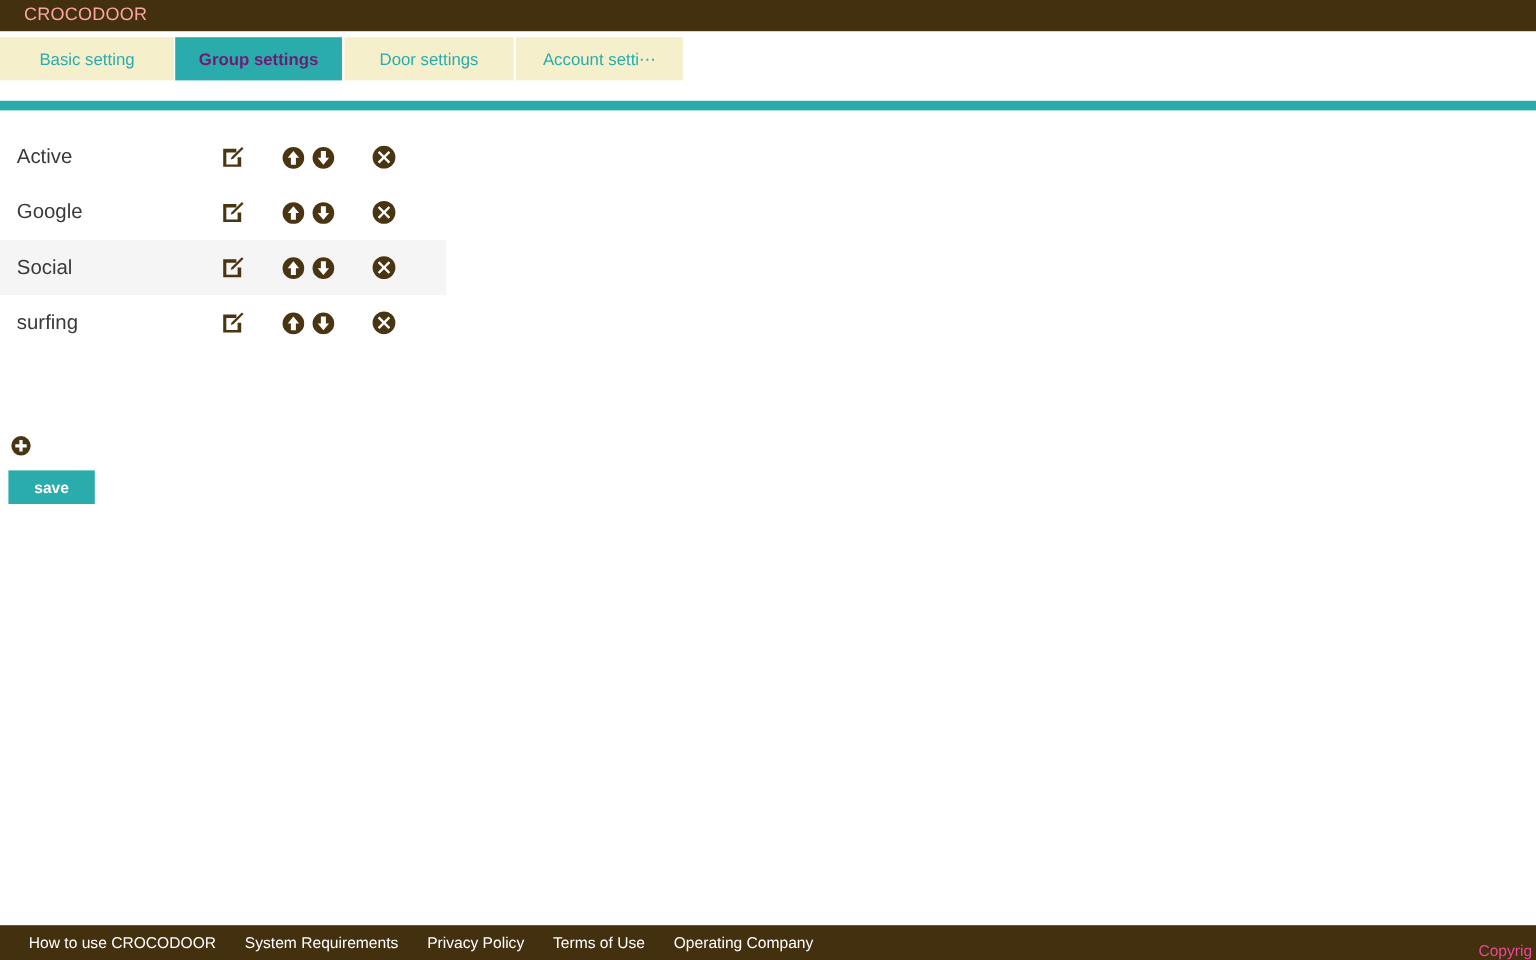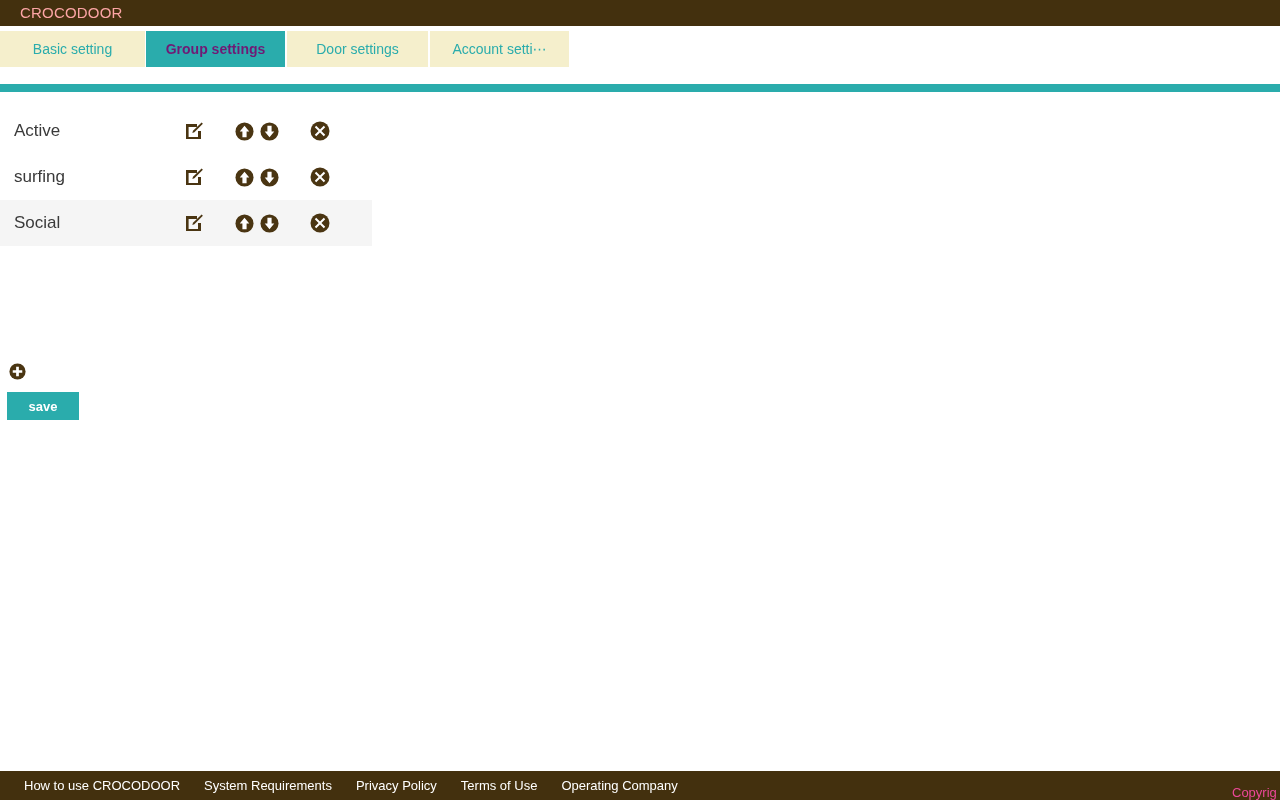--- a/index.html
+++ b/index.html
@@ -180,51 +180,78 @@
       </div>
       <div class="icon-btn ic-del">
         <svg width="20" height="20" viewBox="0 0 20 20">
           <circle cx="10" cy="10" r="9.5" fill="#4a3512"></circle>
           <path d="M6.2 4.8 L10 8.6 L13.8 4.8 L15.2 6.2 L11.4 10 L15.2 13.8 L13.8 15.2 L10 11.4 L6.2 15.2 L4.8 13.8 L8.6 10 L4.8 6.2 Z" fill="#ffffff"></path>
         </svg>
       </div>
     </div>
 
 
+    <div class="grow">
+      <div class="gname">Google</div>
+      <div class="icon-btn ic-edit">
+        <svg width="20" height="20" viewBox="0 0 20 20">
+          <path d="M2 3 H13 V6 H4.6 V16 H14 V10 H17 V18 H2 Z" fill="#4a3512"></path>
+          <path d="M17.6 1.4 L18.9 2.7 L10.4 11.2 L8.3 11.9 L9 9.8 Z" fill="#4a3512"></path>
+        </svg>
+      </div>
+      <div class="icon-btn ic-up">
+        <svg width="19" height="19" viewBox="0 0 20 20">
+          <circle cx="10" cy="10" r="9.5" fill="#4a3512"></circle>
+          <path d="M10 4 L15 10 H12.2 V16 H7.8 V10 H5 Z" fill="#ffffff"></path>
+        </svg>
+      </div>
+      <div class="icon-btn ic-down">
+        <svg width="19" height="19" viewBox="0 0 20 20">
+          <circle cx="10" cy="10" r="9.5" fill="#4a3512"></circle>
+          <path d="M10 16 L5 10 H7.8 V4 H12.2 V10 H15 Z" fill="#ffffff"></path>
+        </svg>
+      </div>
+      <div class="icon-btn ic-del">
+        <svg width="20" height="20" viewBox="0 0 20 20">
+          <circle cx="10" cy="10" r="9.5" fill="#4a3512"></circle>
+          <path d="M6.2 4.8 L10 8.6 L13.8 4.8 L15.2 6.2 L11.4 10 L15.2 13.8 L13.8 15.2 L10 11.4 L6.2 15.2 L4.8 13.8 L8.6 10 L4.8 6.2 Z" fill="#ffffff"></path>
+        </svg>
+      </div>
+    </div>
+
+    <div class="grow alt">
+      <div class="gname">Social</div>
+      <div class="icon-btn ic-edit">
+        <svg width="20" height="20" viewBox="0 0 20 20">
+          <path d="M2 3 H13 V6 H4.6 V16 H14 V10 H17 V18 H2 Z" fill="#4a3512"></path>
+          <path d="M17.6 1.4 L18.9 2.7 L10.4 11.2 L8.3 11.9 L9 9.8 Z" fill="#4a3512"></path>
+        </svg>
+      </div>
+      <div class="icon-btn ic-up">
+        <svg width="19" height="19" viewBox="0 0 20 20">
+          <circle cx="10" cy="10" r="9.5" fill="#4a3512"></circle>
+          <path d="M10 4 L15 10 H12.2 V16 H7.8 V10 H5 Z" fill="#ffffff"></path>
+        </svg>
+      </div>
+      <div class="icon-btn ic-down">
+        <svg width="19" height="19" viewBox="0 0 20 20">
+          <circle cx="10" cy="10" r="9.5" fill="#4a3512"></circle>
+          <path d="M10 16 L5 10 H7.8 V4 H12.2 V10 H15 Z" fill="#ffffff"></path>
+        </svg>
+      </div>
+      <div class="icon-btn ic-del">
+        <svg width="20" height="20" viewBox="0 0 20 20">
+          <circle cx="10" cy="10" r="9.5" fill="#4a3512"></circle>
+          <path d="M6.2 4.8 L10 8.6 L13.8 4.8 L15.2 6.2 L11.4 10 L15.2 13.8 L13.8 15.2 L10 11.4 L6.2 15.2 L4.8 13.8 L8.6 10 L4.8 6.2 Z" fill="#ffffff"></path>
+        </svg>
+      </div>
+    </div>
 
     <div class="grow">
       <div class="gname">surfing</div>
-      <div class="icon-btn ic-edit">
-        <svg width="20" height="20" viewBox="0 0 20 20">
-          <path d="M2 3 H13 V6 H4.6 V16 H14 V10 H17 V18 H2 Z" fill="#4a3512"></path>
-          <path d="M17.6 1.4 L18.9 2.7 L10.4 11.2 L8.3 11.9 L9 9.8 Z" fill="#4a3512"></path>
-        </svg>
-      </div>
-      <div class="icon-btn ic-up">
-        <svg width="19" height="19" viewBox="0 0 20 20">
-          <circle cx="10" cy="10" r="9.5" fill="#4a3512"></circle>
-          <path d="M10 4 L15 10 H12.2 V16 H7.8 V10 H5 Z" fill="#ffffff"></path>
-        </svg>
-      </div>
-      <div class="icon-btn ic-down">
-        <svg width="19" height="19" viewBox="0 0 20 20">
-          <circle cx="10" cy="10" r="9.5" fill="#4a3512"></circle>
-          <path d="M10 16 L5 10 H7.8 V4 H12.2 V10 H15 Z" fill="#ffffff"></path>
-        </svg>
-      </div>
-      <div class="icon-btn ic-del">
-        <svg width="20" height="20" viewBox="0 0 20 20">
-          <circle cx="10" cy="10" r="9.5" fill="#4a3512"></circle>
-          <path d="M6.2 4.8 L10 8.6 L13.8 4.8 L15.2 6.2 L11.4 10 L15.2 13.8 L13.8 15.2 L10 11.4 L6.2 15.2 L4.8 13.8 L8.6 10 L4.8 6.2 Z" fill="#ffffff"></path>
-        </svg>
-      </div>
-    </div>
-
-    <div class="grow alt">
-      <div class="gname">Social</div>
       <div class="icon-btn ic-edit">
         <svg width="20" height="20" viewBox="0 0 20 20">
           <path d="M2 3 H13 V6 H4.6 V16 H14 V10 H17 V18 H2 Z" fill="#4a3512"></path>
           <path d="M17.6 1.4 L18.9 2.7 L10.4 11.2 L8.3 11.9 L9 9.8 Z" fill="#4a3512"></path>
         </svg>
       </div>
       <div class="icon-btn ic-up">
         <svg width="19" height="19" viewBox="0 0 20 20">
           <circle cx="10" cy="10" r="9.5" fill="#4a3512"></circle>
           <path d="M10 4 L15 10 H12.2 V16 H7.8 V10 H5 Z" fill="#ffffff"></path>

